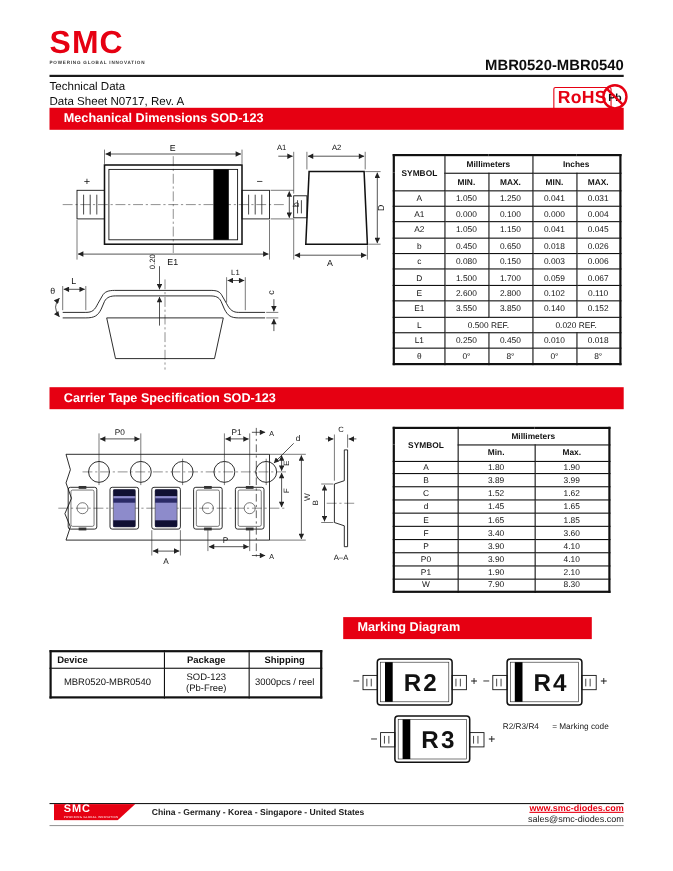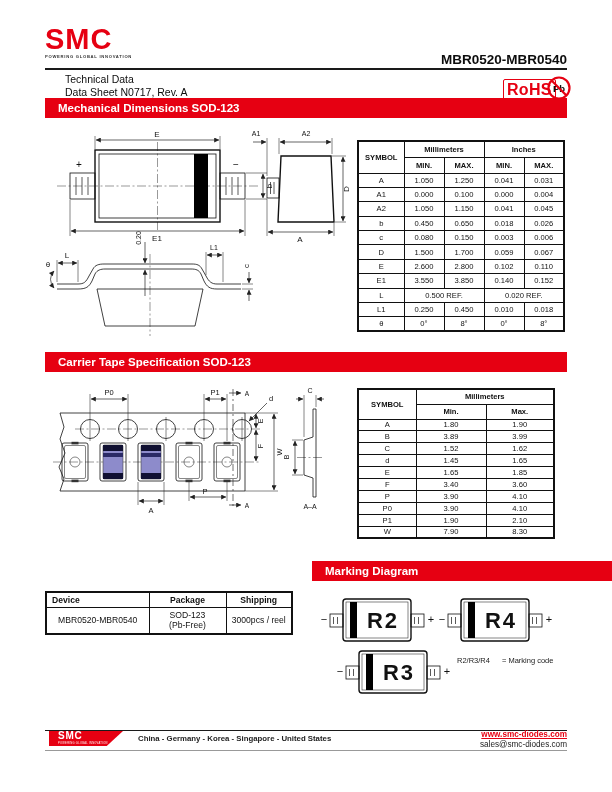--- a/index.html
+++ b/index.html
@@ -5,21 +5,21 @@
   html,body{margin:0;padding:0;background:#9a9a9a;}
   .page{position:relative;width:612px;height:792px;margin:0 auto;background:#ffffff;
         font-family:"Liberation Sans",sans-serif;overflow:hidden;color:#111;}
   .abs{position:absolute;}
 
   
   .logo-text{font-size:29px;font-weight:900;color:#e60012;letter-spacing:1px;line-height:27px;}
   .logo-tagline{font-size:4.2px;font-weight:bold;color:#333;letter-spacing:0.7px;margin-top:1px;}
   .product-title{font-size:13.5px;font-weight:bold;color:#0d0d0d;}
   .header-rule{height:2px;background:#1a1a1a;}
-  .doc-line{font-size:10.5px;color:#0d0d0d;margin-left:20px;}
+  .doc-line{font-size:10.5px;color:#0d0d0d;}
   .rohs{border:1.8px solid #e60012;border-radius:2px;color:#e60012;font-weight:bold;
         font-size:16px;padding:1px 3px;letter-spacing:0.3px;}
 
   
   .bar{position:absolute;height:20px;background:#e60012;color:#fff;font-weight:bold;
        font-size:11.5px;line-height:20px;padding-left:13px;box-sizing:border-box;}
 
   
   .dtable{position:absolute;border-collapse:collapse;table-layout:fixed;}
   .dtable td,.dtable th{border:1px solid #111;text-align:center;vertical-align:middle;
@@ -498,21 +498,21 @@
           <td>2.10</td>
         </tr>
     <tr>
           <td>W</td>
           <td>7.90</td>
           <td>8.30</td>
         </tr>
   </tbody>
     </table>
 
-  <div class="bar" style="left:312px;top:561px;width:300px;">Marking Diagram</div>
+  <div class="bar" style="left:312px;top:561px;width:226px;">Marking Diagram</div>
 
   <table class="dtable ord" style="left:45px;top:591px;width:246px;padding-left:15px;">
     <colgroup>
         <col style="width:103px">
         <col style="width:77px">
         <col style="width:66px">
       </colgroup>
     <tbody>
         <tr class="hd">
       <th class="left">Device</th>

